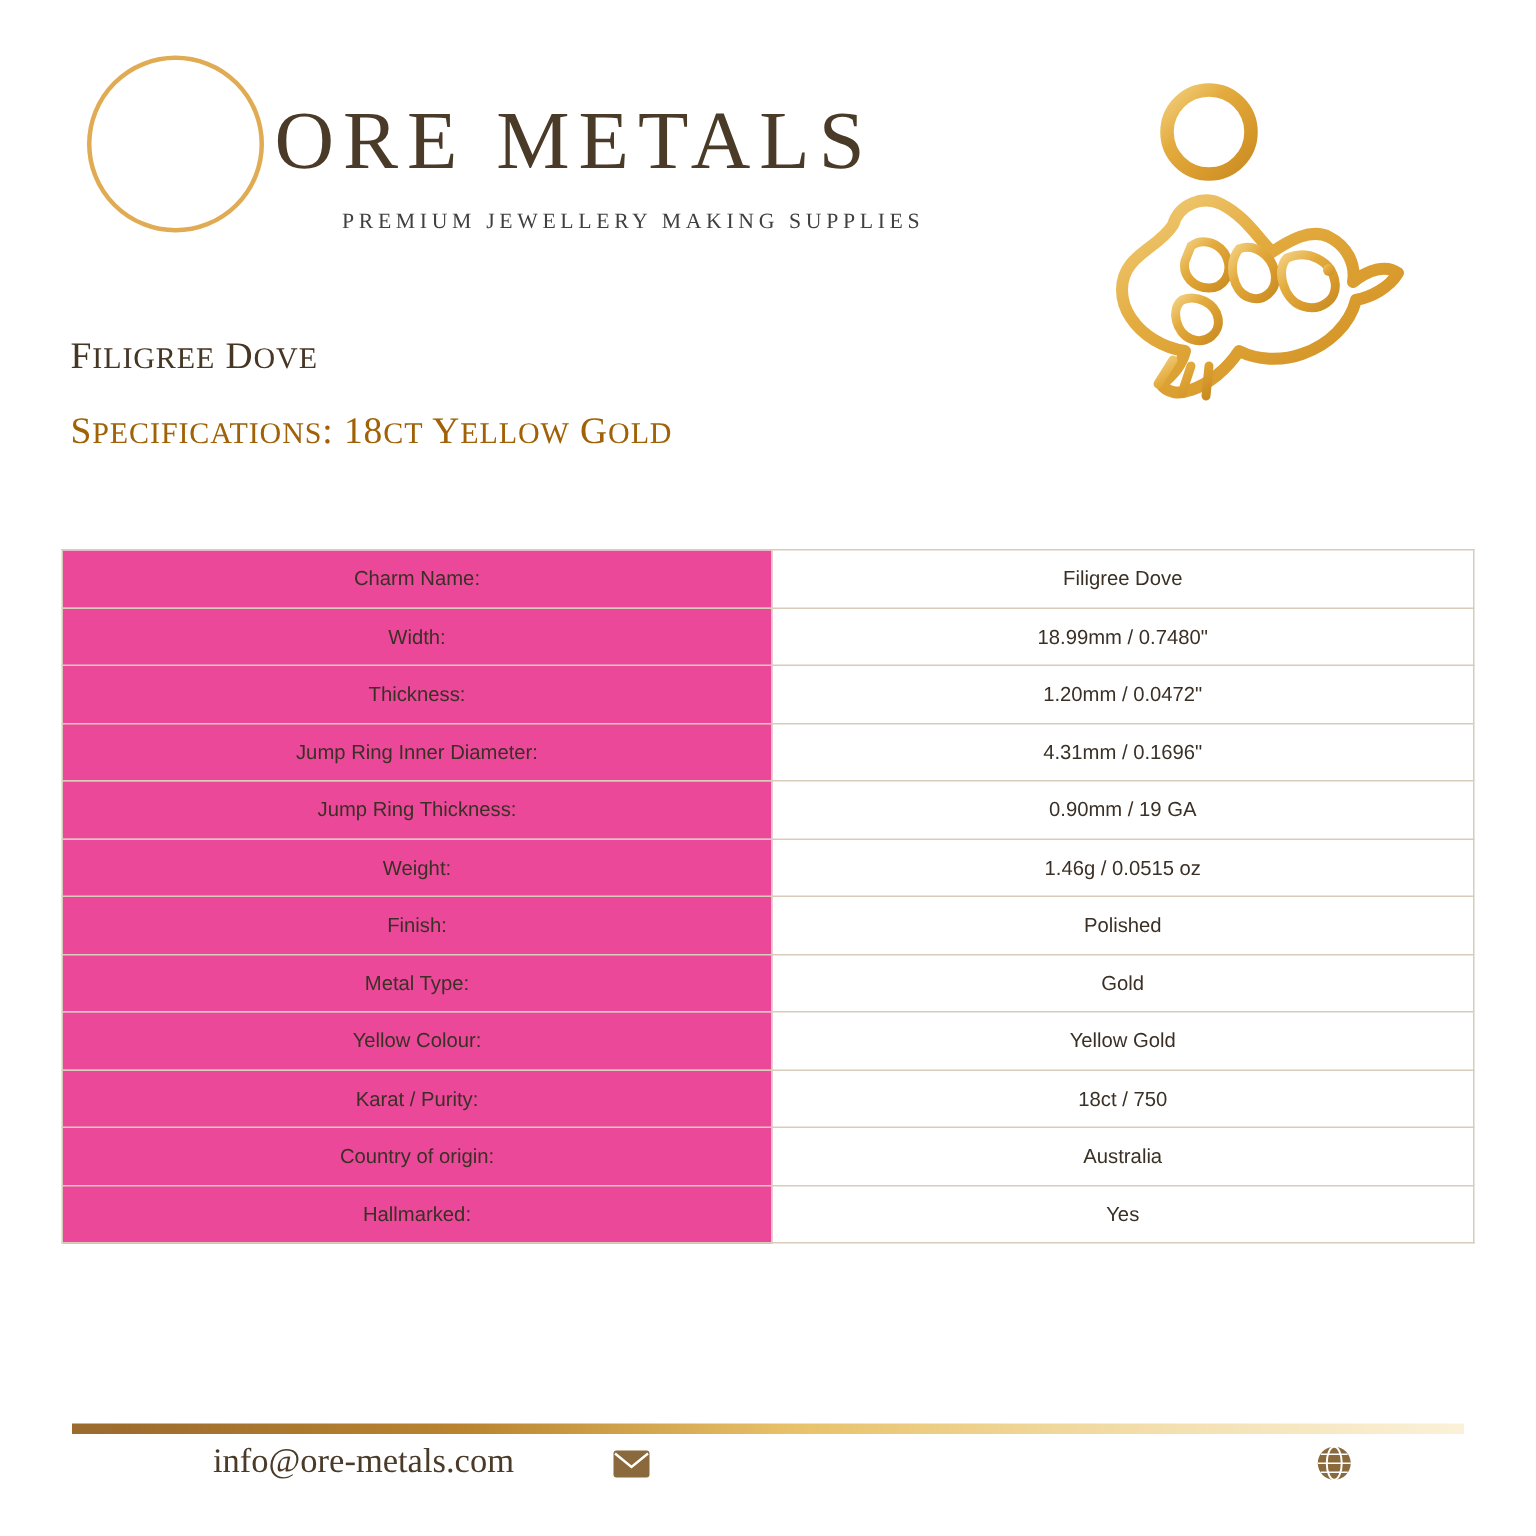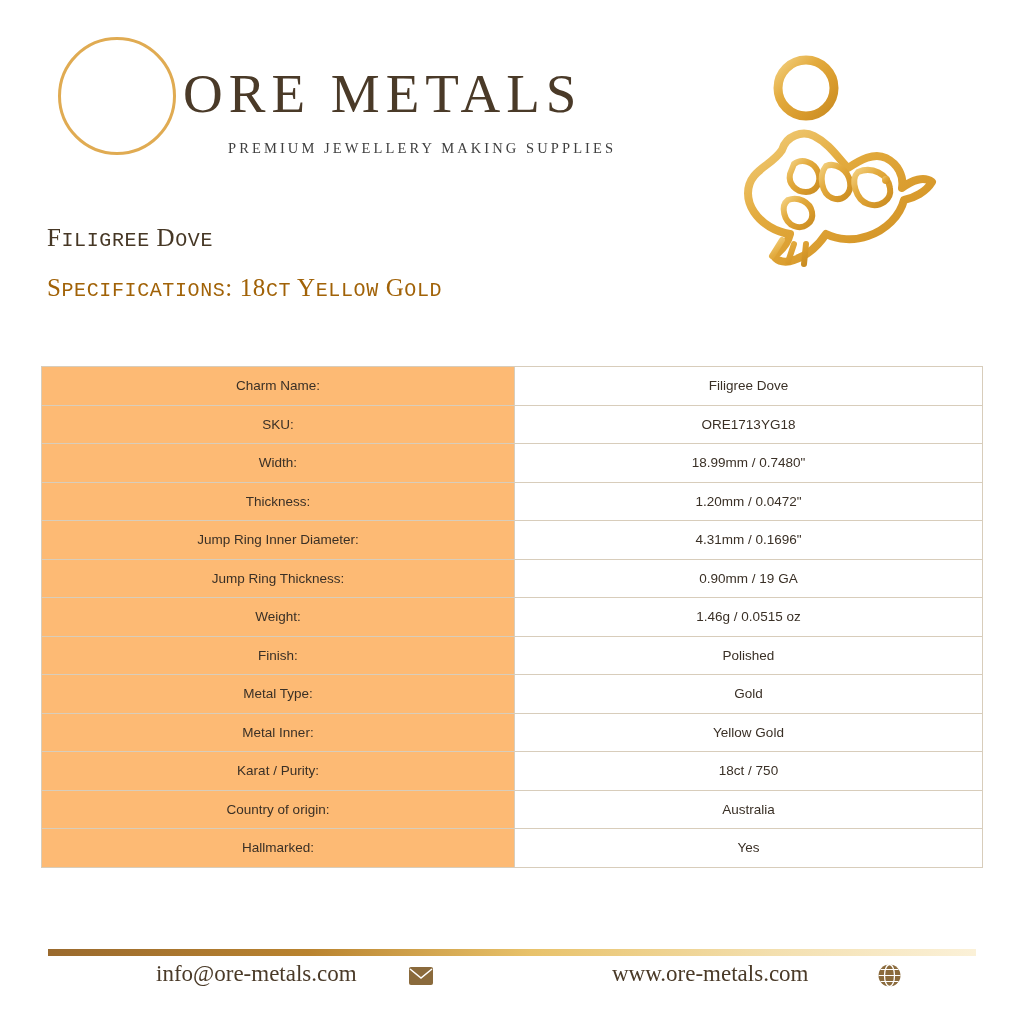--- a/index.html
+++ b/index.html
@@ -76,21 +76,20 @@
     left: 47px;
     top: 274px;
     font-family: "Liberation Serif", serif;
     font-size: 25px;
     letter-spacing: 0.6px;
     color: #a16207;
     white-space: nowrap;
   }
   .smallcaps {
     font-size: 0.80em;
-    font-family: Liberation Mono, monospace;
   }
 
   
   .product-image {
     position: absolute;
     left: 690px;
     top: 40px;
     width: 270px;
     height: 290px;
   }
@@ -111,39 +110,39 @@
     border: 1px solid #d8cdbb;
     font-size: 13.5px;
     text-align: center;
     vertical-align: middle;
     color: #3a3026;
     padding: 0 6px;
     box-sizing: border-box;
   }
   .spec-table td.label {
     width: 473px;
-    background: #fdba74;
+    background: #ec4899;
   }
   .spec-table td.value {
     width: 468px;
     background: #ffffff;
   }
 
   
   .footer-bar {
     position: absolute;
     left: 48px;
     top: 949px;
     width: 928px;
     height: 7px;
     background: linear-gradient(to right, #9a6a2e 0%, #b9832f 28%, #e8c26a 52%, #f3dfae 78%, #fbf1d8 100%);
   }
   .footer-left {
     position: absolute;
-    left: 156px;
+    left: 142px;
     top: 961px;
     font-family: "Liberation Serif", serif;
     font-size: 23px;
     color: #4a3a28;
     white-space: nowrap;
   }
   .footer-icon-mail {
     position: absolute;
     left: 408px;
     top: 966px;
@@ -215,24 +214,20 @@
     <circle cx="196" cy="140" r="4" fill="url(#goldgrad)"></circle>
   </svg>
 
   <table class="spec-table">
     <tbody>
       <tr>
         <td class="label">Charm Name:</td>
         <td class="value">Filigree Dove</td>
       </tr>
       <tr>
-        <td class="label">SKU:</td>
-        <td class="value">ORE1713YG18</td>
-      </tr>
-      <tr>
         <td class="label">Width:</td>
         <td class="value">18.99mm / 0.7480"</td>
       </tr>
       <tr>
         <td class="label">Thickness:</td>
         <td class="value">1.20mm / 0.0472"</td>
       </tr>
       <tr>
         <td class="label">Jump Ring Inner Diameter:</td>
         <td class="value">4.31mm / 0.1696"</td>
@@ -247,21 +242,21 @@
       </tr>
       <tr>
         <td class="label">Finish:</td>
         <td class="value">Polished</td>
       </tr>
       <tr>
         <td class="label">Metal Type:</td>
         <td class="value">Gold</td>
       </tr>
       <tr>
-        <td class="label">Metal Inner:</td>
+        <td class="label">Yellow Colour:</td>
         <td class="value">Yellow Gold</td>
       </tr>
       <tr>
         <td class="label">Karat / Purity:</td>
         <td class="value">18ct / 750</td>
       </tr>
       <tr>
         <td class="label">Country of origin:</td>
         <td class="value">Australia</td>
       </tr>
@@ -271,20 +266,19 @@
       </tr>
     </tbody>
   </table>
 
   <div class="footer-bar"></div>
   <div class="footer-left">info@ore-metals.com</div>
   <svg class="footer-icon-mail" viewBox="0 0 26 20">
     <rect x="1" y="1" width="24" height="18" rx="2" fill="#8a6a3c"></rect>
     <path d="M2 3 L13 12 L24 3" fill="none" stroke="#ffffff" stroke-width="1.6"></path>
   </svg>
-  <div class="footer-right">www.ore-metals.com</div>
   <svg class="footer-icon-web" viewBox="0 0 25 25">
     <circle cx="12.5" cy="12.5" r="11" fill="#8a6a3c"></circle>
     <ellipse cx="12.5" cy="12.5" rx="5" ry="11" fill="none" stroke="#ffffff" stroke-width="1.3"></ellipse>
     <path d="M1.5 12.5 H23.5 M3.5 6.5 H21.5 M3.5 18.5 H21.5" stroke="#ffffff" stroke-width="1.1" fill="none"></path>
   </svg>
 
 </div>
 
 </body></html>

